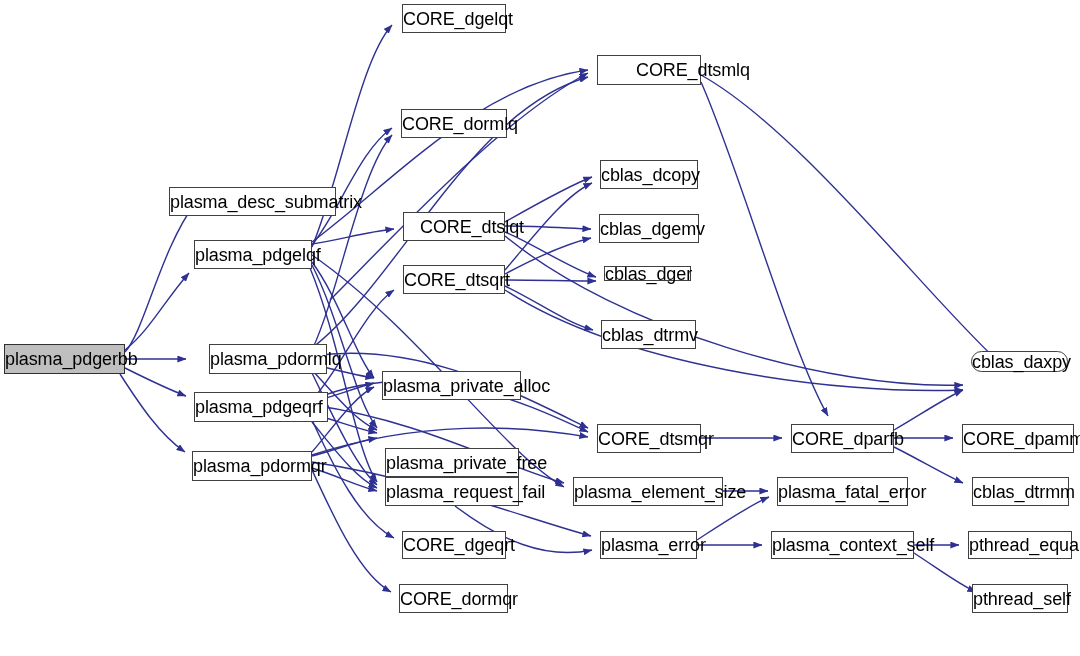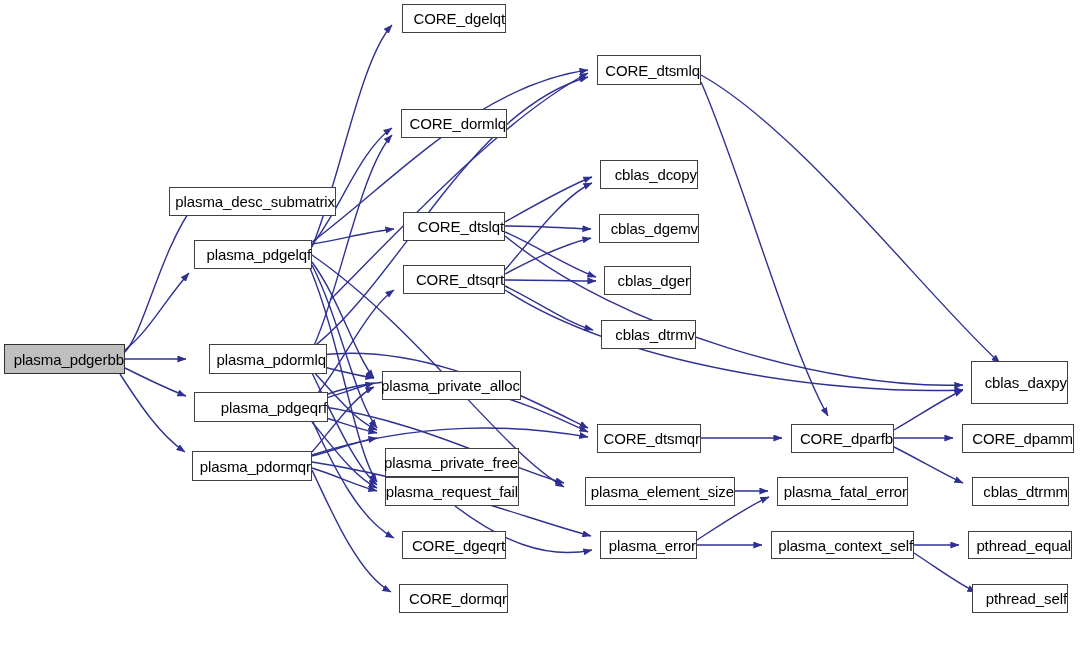--- a/index.html
+++ b/index.html
@@ -10,25 +10,25 @@
     font-family:"Liberation Sans", sans-serif;
     overflow:hidden;
   }
   #edges{position:absolute;left:0;top:0;width:1080px;height:656px;}
   .node{
     position:absolute;
     box-sizing:border-box;
     border:1px solid #404040;
     background:#ffffff;
     color:#000000;
-    font-size:15px;
+    font-size:18px;
     line-height:1;
     display:flex;
     align-items:center;
-    justify-content:flex-end;
+    justify-content:flex-start;
     white-space:nowrap;
     z-index:5;
     letter-spacing:-0.1px;
   }
   .node.current{
     background:#bfbfbf;
     border:1px solid #303030;
   }
 </style>
 </head>
@@ -146,45 +146,45 @@
       </div>
       <div class="node" style="left: 597px; top: 55px; width: 104px; height: 30px; padding-left: 38px;">
         <span>CORE_dtsmlq</span>
       </div>
       <div class="node" style="left: 600px; top: 160px; width: 98px; height: 29px;">
         <span>cblas_dcopy</span>
       </div>
       <div class="node" style="left: 599px; top: 214px; width: 100px; height: 29px;">
         <span>cblas_dgemv</span>
       </div>
-      <div class="node" style="left: 604px; top: 266px; width: 87px; height: 29px;">
+      <div class="node" style="left: 604px; top: 266px; width: 87px; height: 15px;">
         <span>cblas_dger</span>
       </div>
       <div class="node" style="left: 601px; top: 320px; width: 95px; height: 29px;">
         <span>cblas_dtrmv</span>
       </div>
       <div class="node" style="left: 597px; top: 424px; width: 104px; height: 29px;">
         <span>CORE_dtsmqr</span>
       </div>
-      <div class="node" style="left: 573px; top: 477px; width: 150px; height: 29px; margin-left: 12px;">
+      <div class="node" style="left: 573px; top: 477px; width: 150px; height: 29px;">
         <span>plasma_element_size</span>
       </div>
       <div class="node" style="left: 600px; top: 531px; width: 97px; height: 28px;">
         <span>plasma_error</span>
       </div>
       <div class="node" style="left: 791px; top: 424px; width: 103px; height: 29px;">
         <span>CORE_dparfb</span>
       </div>
       <div class="node" style="left: 777px; top: 477px; width: 131px; height: 29px;">
         <span>plasma_fatal_error</span>
       </div>
       <div class="node" style="left: 771px; top: 531px; width: 143px; height: 28px;">
         <span>plasma_context_self</span>
       </div>
-      <div class="node" style="left: 971px; top: 361px; width: 97px; height: 43px;">
+      <div class="node" style="left: 971px; top: 351px; width: 97px; height: 21px; border-radius: 13px;">
         <span>cblas_daxpy</span>
       </div>
       <div class="node" style="left: 962px; top: 424px; width: 112px; height: 29px;">
         <span>CORE_dpamm</span>
       </div>
       <div class="node" style="left: 972px; top: 477px; width: 97px; height: 29px;">
         <span>cblas_dtrmm</span>
       </div>
       <div class="node" style="left: 968px; top: 531px; width: 104px; height: 28px;">
         <span>pthread_equal</span>

